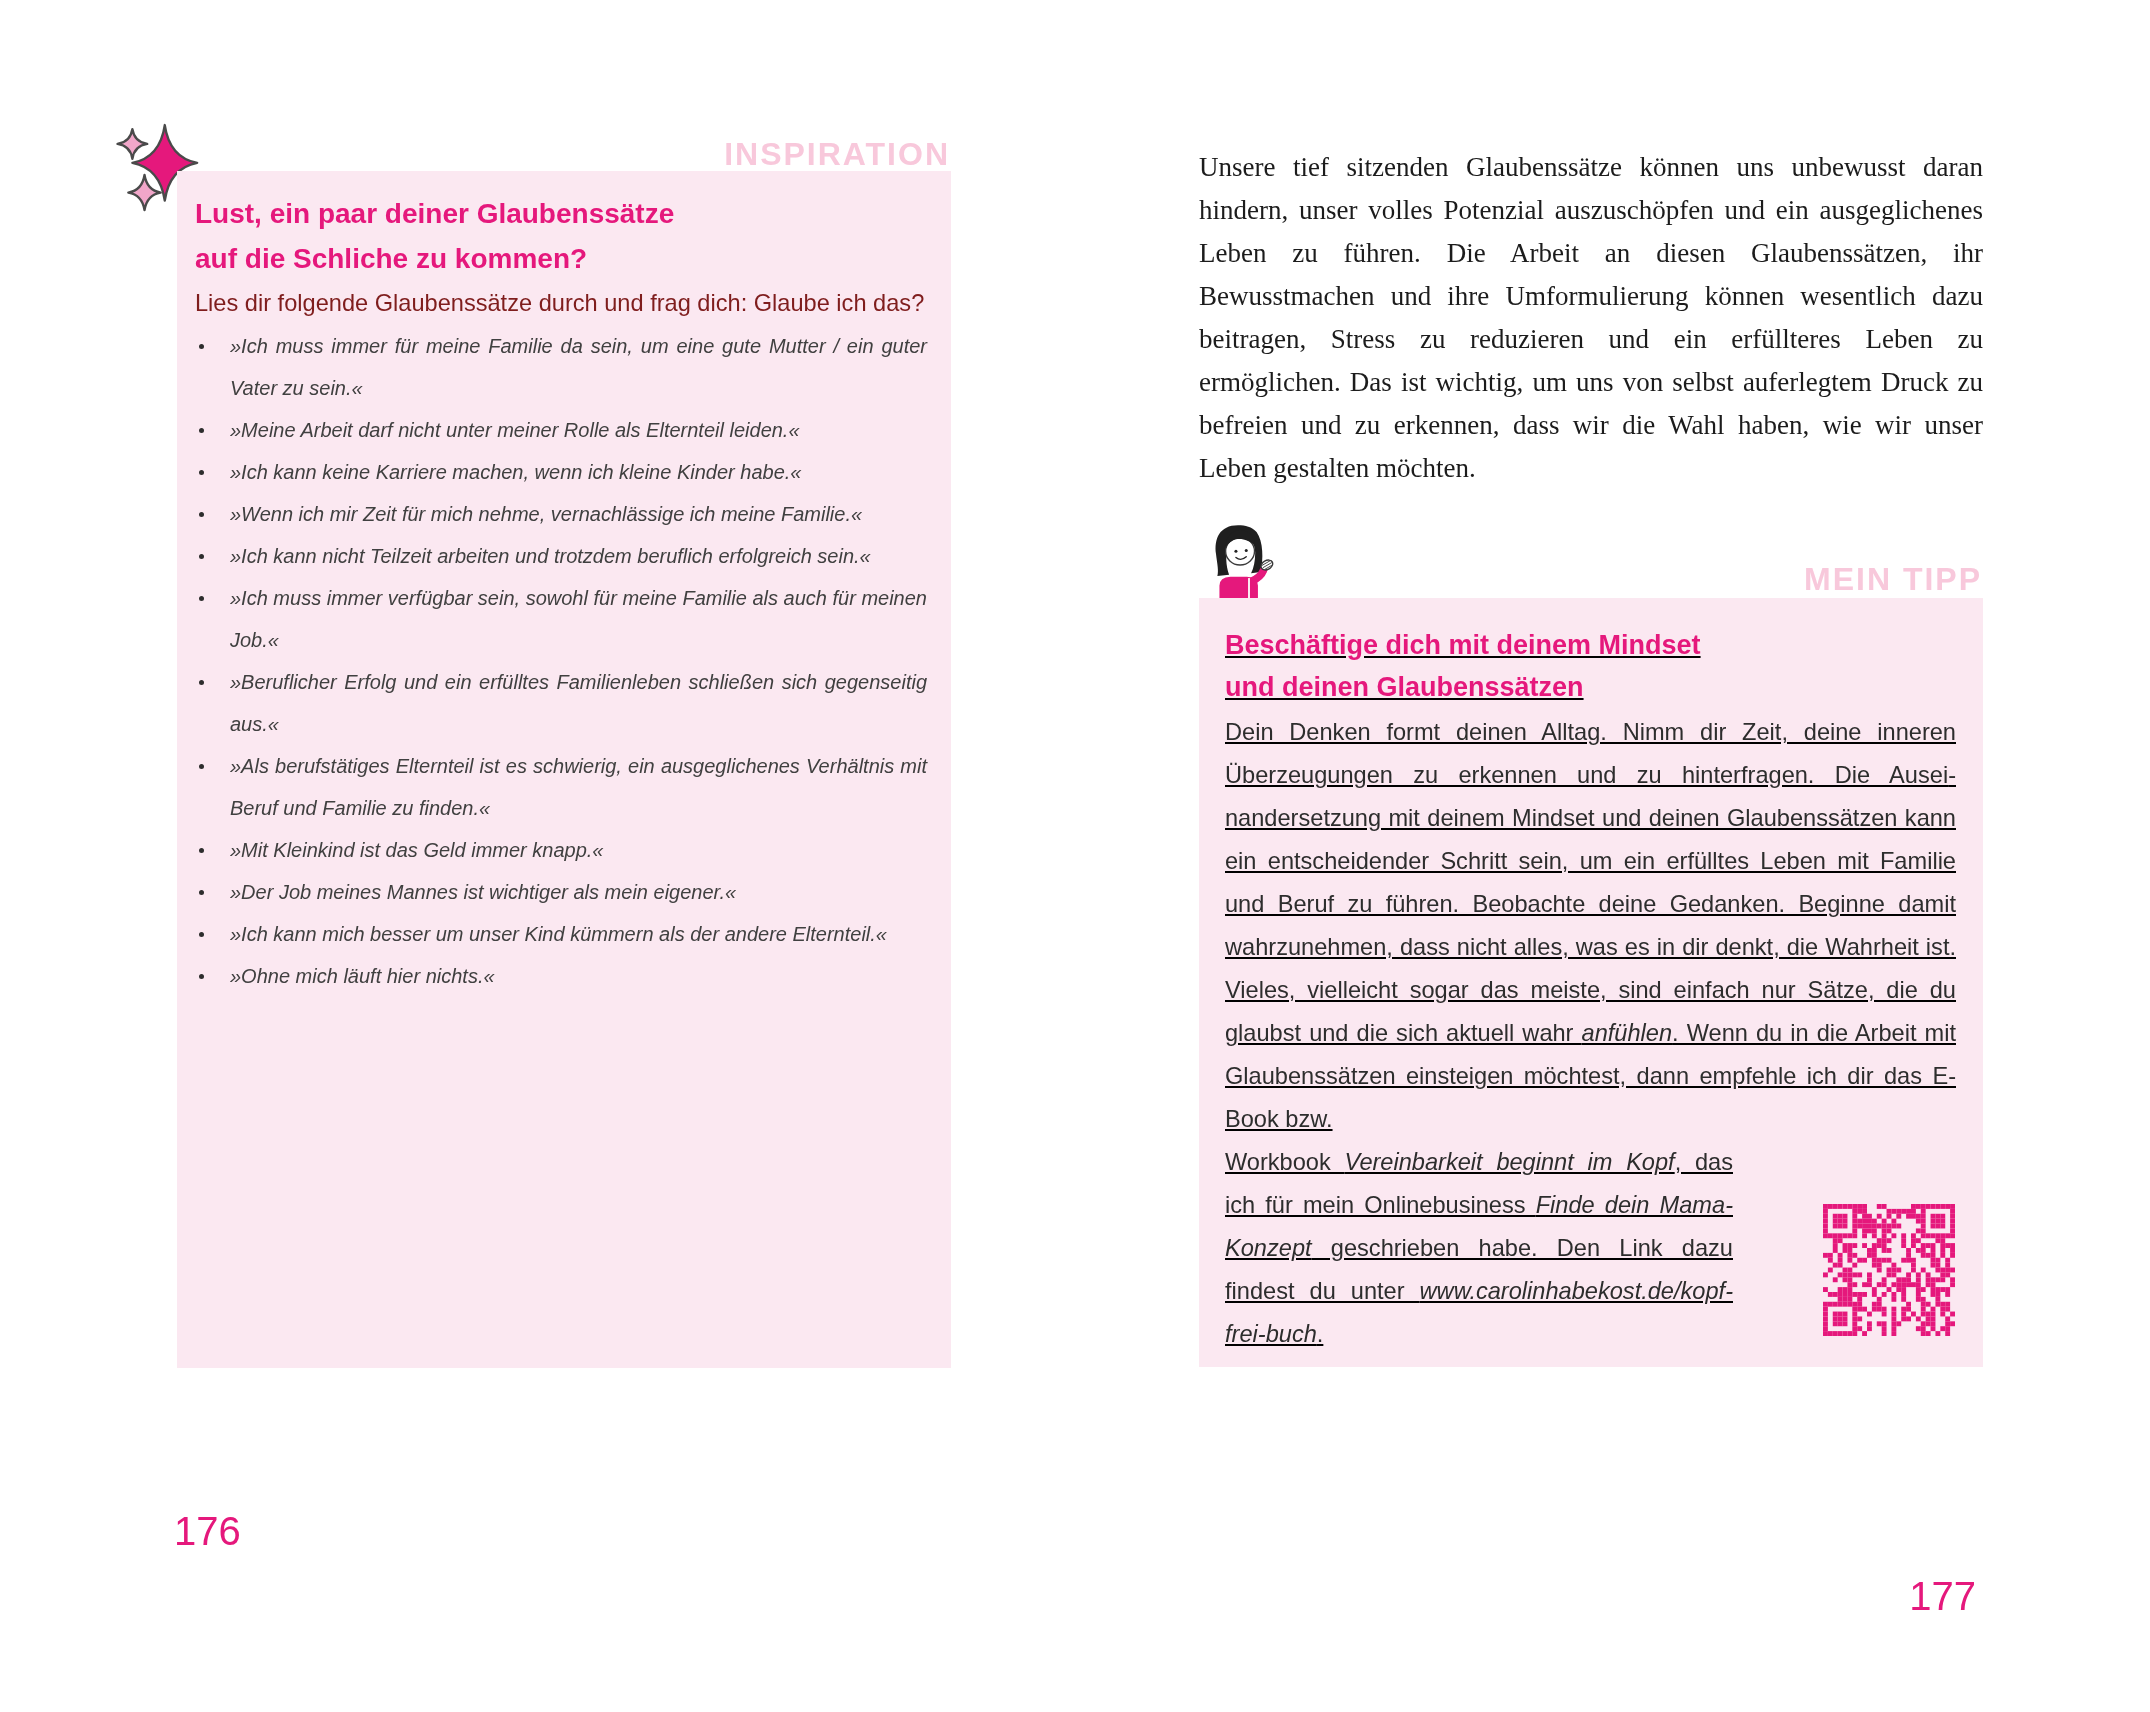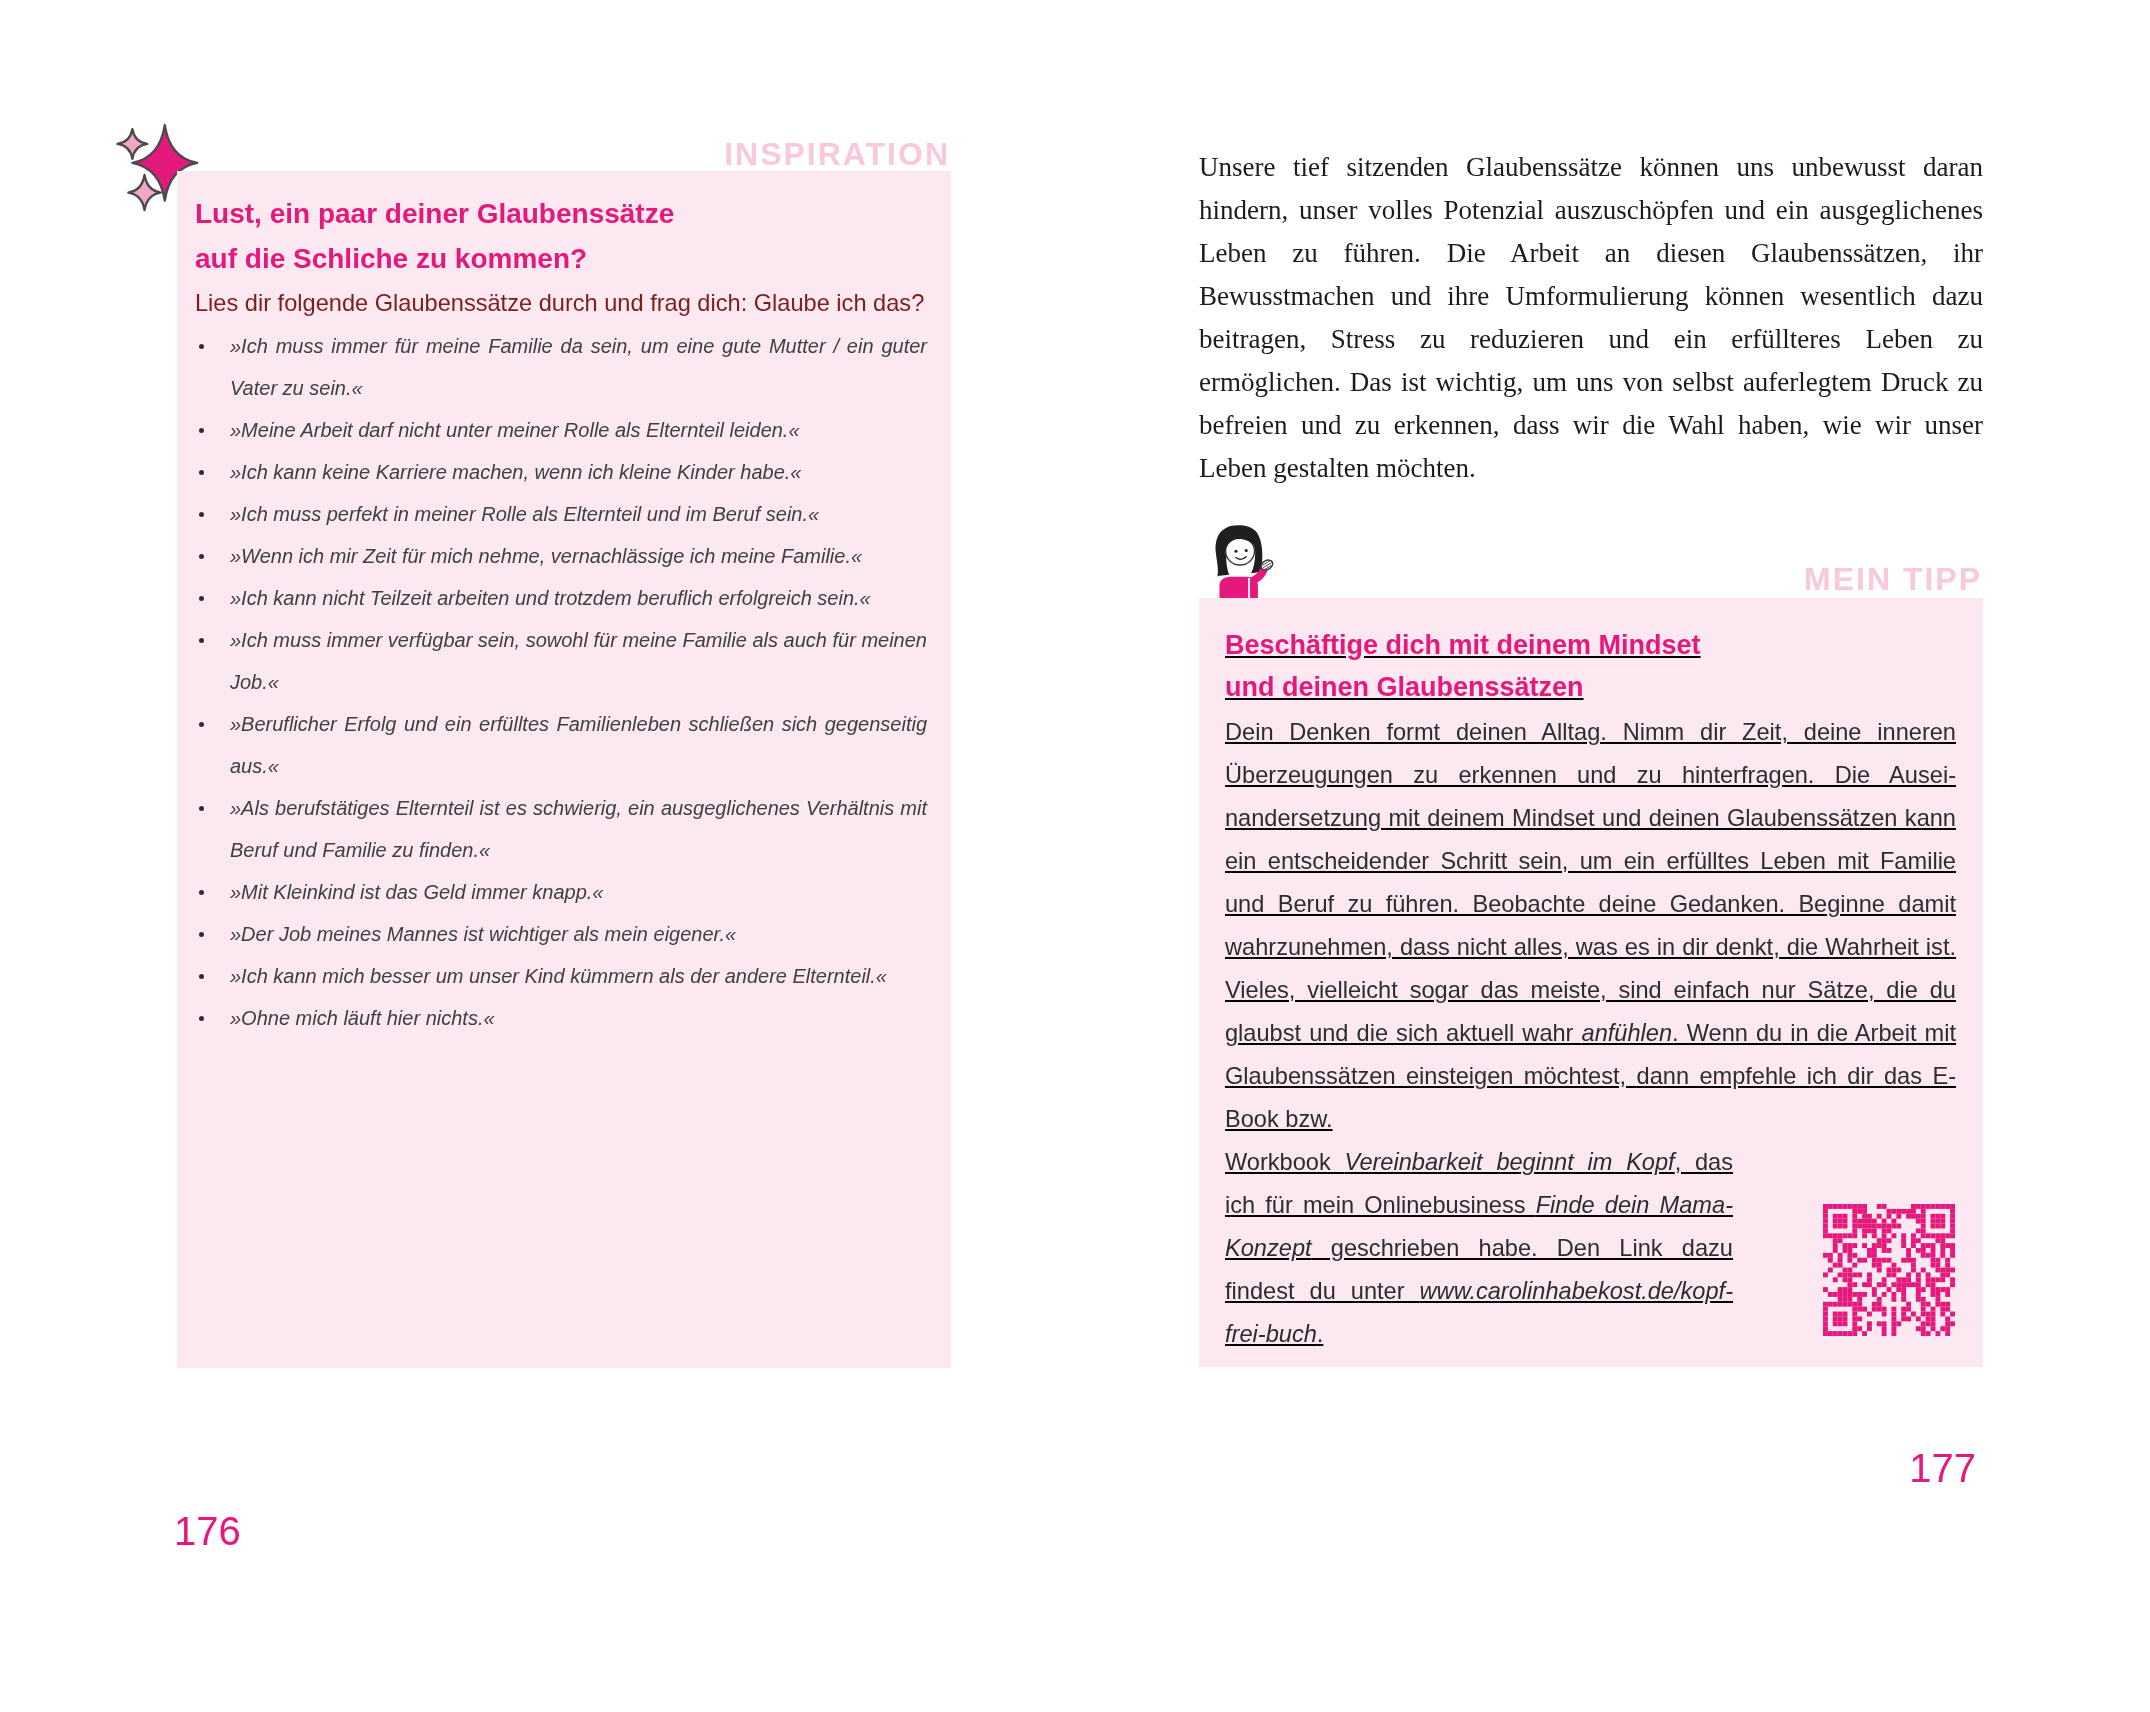--- a/index.html
+++ b/index.html
@@ -39,21 +39,21 @@
   .tip-body .it{font-style:italic;}
   
   #right-paragraph{
     position:absolute;left:1199px;top:146px;width:784px;
     font-family:"Liberation Serif", serif;font-size:27px;line-height:43px;
     color:#1c1c1c;text-align:justify;hyphens:manual;margin:0;
   }
   
   .page-number{position:absolute;font-size:40px;color:#e5187c;}
   #pn-left{left:174px;top:1509px;}
-  #pn-right{right:175px;top:1446px;}
+  #pn-right{right:175px;top:1574px;}
   
   #sparkles{position:absolute;left:112px;top:121px;}
   #avatar{position:absolute;left:1200px;top:521px;}
   #qr{position:absolute;right:28px;top:606px;}
 </style>
 </head>
 <body>
 
 <div id="stage">
 
@@ -68,21 +68,20 @@
     <div id="insp-label" class="corner-label">INSPIRATION</div>
 
     <div id="left-box" class="pink-box">
       <p class="box-title">Lust, ein paar deiner Glaubenssätze</p>
       <p class="box-title">auf die Schliche zu kommen?</p>
       <p class="box-intro">Lies dir folgende Glaubenssätze durch und frag dich: Glaube ich das?</p>
       <ul class="beliefs">
           <li><span class="dot"></span><span>»Ich muss immer für meine Familie da sein, um eine gute Mutter / ein guter Vater zu sein.«</span></li>
           <li><span class="dot"></span><span>»Meine Arbeit darf nicht unter meiner Rolle als Elternteil lei­den.«</span></li>
           <li><span class="dot"></span><span>»Ich kann keine Karriere machen, wenn ich kleine Kinder habe.«</span></li>
-          <li><span class="dot"></span><span>»Ich muss perfekt in meiner Rolle als Elternteil und im Be­ruf sein.«</span></li>
           <li><span class="dot"></span><span>»Wenn ich mir Zeit für mich nehme, vernachlässige ich meine Familie.«</span></li>
           <li><span class="dot"></span><span>»Ich kann nicht Teilzeit arbeiten und trotzdem beruflich er­folgreich sein.«</span></li>
           <li><span class="dot"></span><span>»Ich muss immer verfügbar sein, sowohl für meine Familie als auch für meinen Job.«</span></li>
           <li><span class="dot"></span><span>»Beruflicher Erfolg und ein erfülltes Familienleben schließen sich gegenseitig aus.«</span></li>
           <li><span class="dot"></span><span>»Als berufstätiges Elternteil ist es schwierig, ein ausgegli­chenes Verhältnis mit Beruf und Familie zu finden.«</span></li>
           <li><span class="dot"></span><span>»Mit Kleinkind ist das Geld immer knapp.«</span></li>
           <li><span class="dot"></span><span>»Der Job meines Mannes ist wichtiger als mein eigener.«</span></li>
           <li><span class="dot"></span><span>»Ich kann mich besser um unser Kind kümmern als der andere Elternteil.«</span></li>
           <li><span class="dot"></span><span>»Ohne mich läuft hier nichts.«</span></li>
         </ul>

